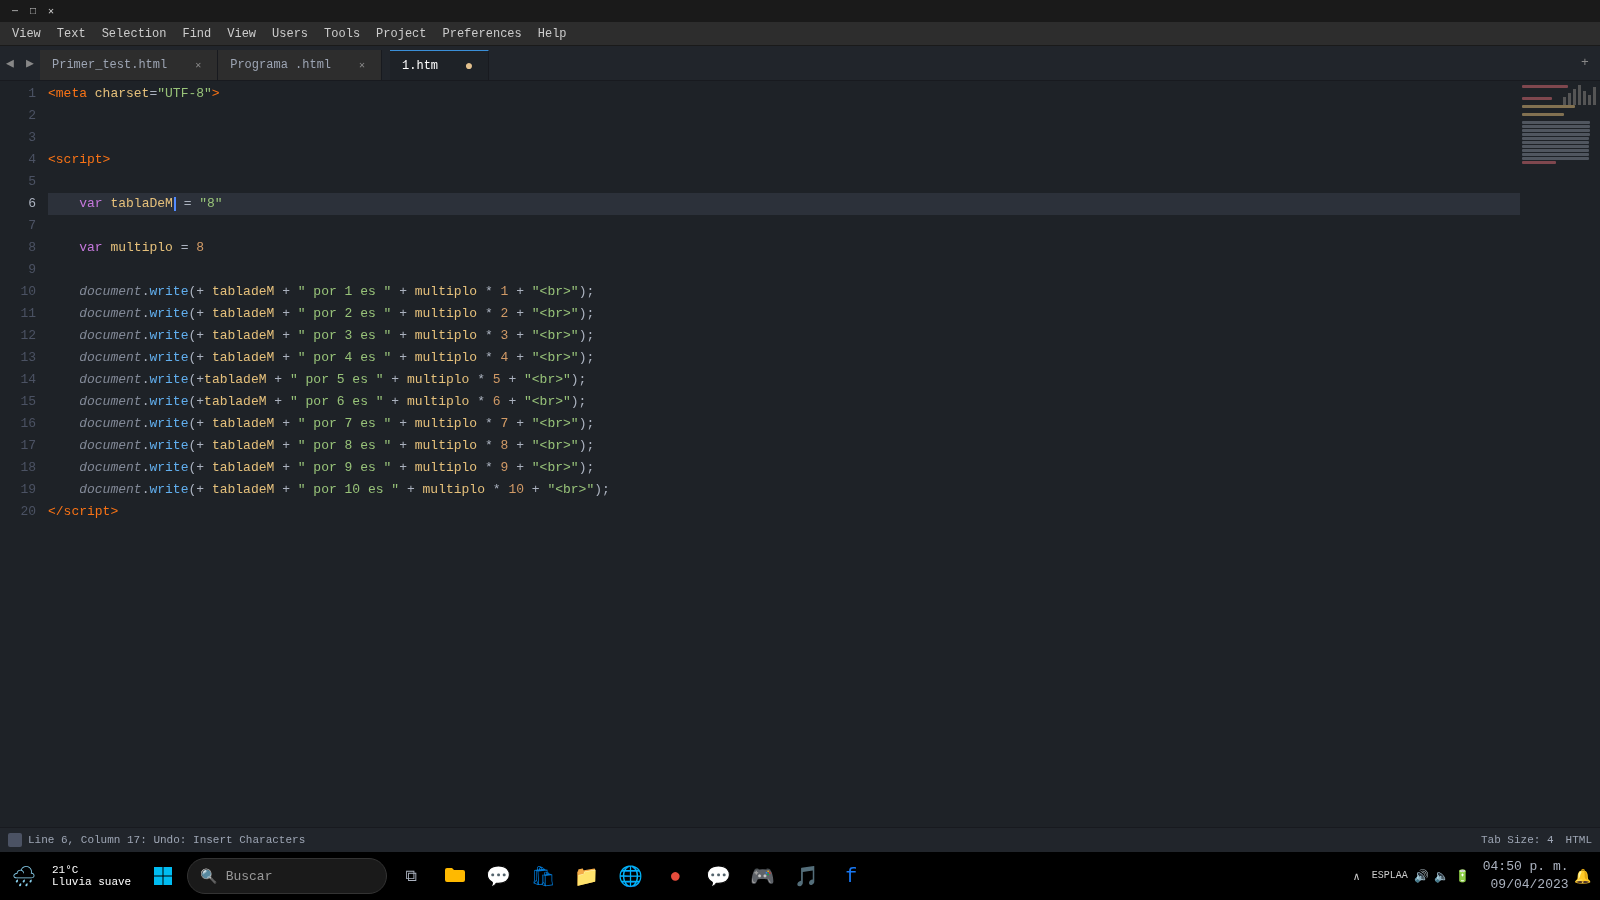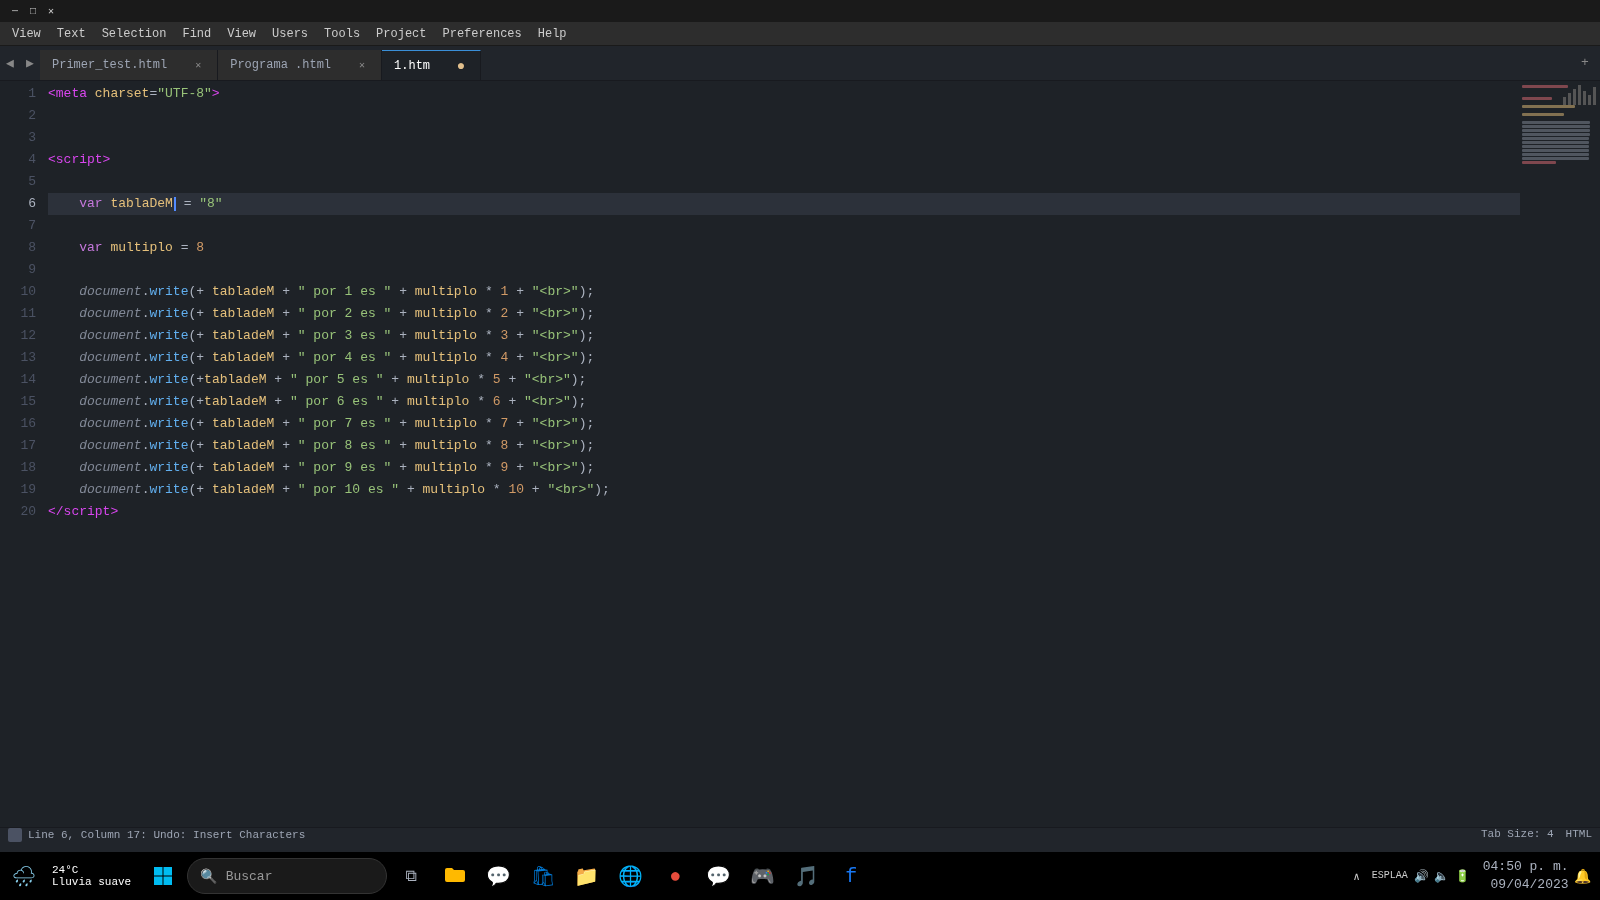--- a/index.html
+++ b/index.html
@@ -87,20 +87,21 @@
       border-right: 1px solid #181a1f;
       cursor: pointer;
       position: relative;
       gap: 24px;
       flex-shrink: 0;
     }
     .tab.active {
       background: #1e2227;
       color: #ffffff;
       border-top: 1px solid #3a8fd8;
+      margin-left: 8px;
     }
     .tab-close {
       width: 14px;
       height: 14px;
       display: flex;
       align-items: center;
       justify-content: center;
       border-radius: 2px;
       font-size: 10px;
       color: #888;
@@ -179,33 +180,33 @@
       border-radius: 1px;
       opacity: 0.5;
     }
 
     
     .kw { color: #c678dd; }         
     .fn { color: #61afef; }         
     .str { color: #98c379; }        
     .num { color: #d19a66; }        
     .op { color: #abb2bf; }         
-    .tag { color: #d946ef; text-align: center; }        
+    .tag { color: #f97316; text-align: center; }        
     .attr { color: #e5c07b; }       
     .val { color: #98c379; }        
     .var-name { color: #e5c07b; }   
     .plain { color: #abb2bf; }      
     .doc { color: #828997; font-style: italic; }       
 
     
     #status-bar {
       background: #21252b;
       height: 25px;
       display: flex;
-      align-items: flex-start;
+      align-items: center;
       padding: 0 8px;
       font-size: 11px;
       color: #9da5b4;
       flex-shrink: 0;
       border-top: 1px solid #181a1f;
     }
     .status-left { display: flex; align-items: center; gap: 6px; flex: 1; }
     .status-right { display: flex; align-items: center; gap: 12px; }
     .status-icon { width: 14px; height: 14px; background: #4b5263; border-radius: 2px; }
 
@@ -494,21 +495,21 @@
     <span>Tab Size: 4</span>
     <span>HTML</span>
   </div>
 </div>
 
 <div id="taskbar">
 
   <div style="display:flex;align-items:center;gap:4px;">
     <div class="weather-icon">🌧</div>
     <div class="taskbar-weather">
-      <span>24°C</span>
+      <span>21°C</span>
       <span>Lluvia suave</span>
     </div>
   </div>
 
   <div class="taskbar-start">
     <svg class="win-logo" viewBox="0 0 20 20">
       <rect x="1" y="1" width="8.5" height="8.5" fill="#00bcf2"></rect>
       <rect x="10.5" y="1" width="8.5" height="8.5" fill="#00bcf2"></rect>
       <rect x="1" y="10.5" width="8.5" height="8.5" fill="#00bcf2"></rect>
       <rect x="10.5" y="10.5" width="8.5" height="8.5" fill="#00bcf2"></rect>

